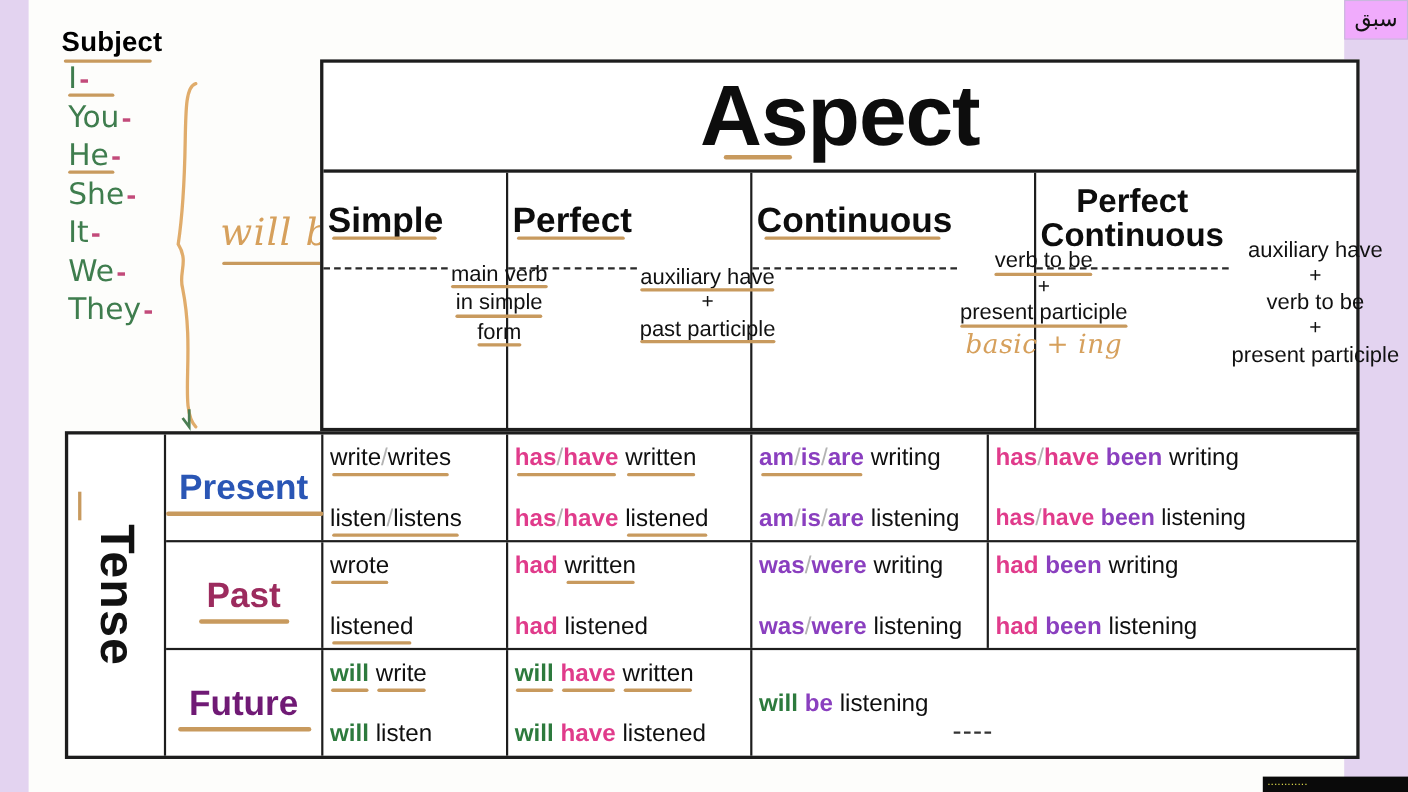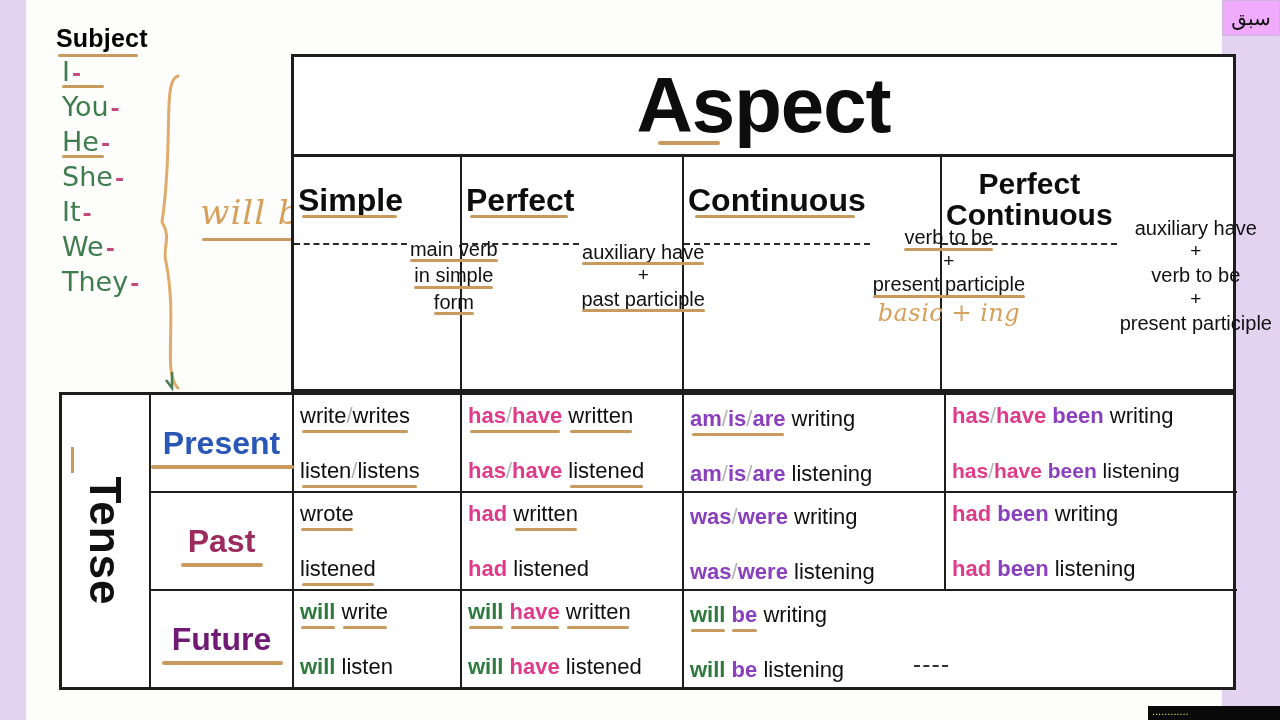--- a/index.html
+++ b/index.html
@@ -334,21 +334,21 @@
     display: flex;
     flex-direction: column;
     justify-content: center;
     padding: 2px 6px;
     position: relative;
     gap: 24px;
   }
   .tcell:last-child { border-right: none; }
   .tcell.w1 { width: 168px; }
   .tcell.w2 { width: 222px; }
-  .tcell.w3 { width: 262px; justify-content: flex-end; }
+  .tcell.w3 { width: 215px; }
   .tcell.w4 { width: 291px; }
 
   .entry {
     font-size: 22px;
     line-height: 1.42;
     color: #111;
     white-space: nowrap;
   }
   .entry.sm { font-size: 21px; }
   .tok { position: relative; display: inline-block; }
@@ -519,21 +519,20 @@
         <div class="tcell w1">
             <div class="entry"><span class="tok green ul">will</span> <span class="tok black ul">write</span></div>
             <div class="entry"><span class="tok green">will</span> <span class="tok black">listen</span></div>
           </div>
         <div class="tcell w2">
             <div class="entry"><span class="tok green ul">will</span> <span class="tok pink ul">have</span> <span class="tok black ul">written</span></div>
             <div class="entry"><span class="tok green">will</span> <span class="tok pink">have</span> <span class="tok black">listened</span></div>
           </div>
         <div class="tcell w3">
           <div class="dash-mark"></div>
-        <div class="entry"><span class="tok green ul">will</span> <span class="tok purple ul">be</span> <span class="tok black">writing</span></div>
             <div class="entry"><span class="tok green">will</span> <span class="tok purple">be</span> <span class="tok black">listening</span></div>
           </div>
       </div>
 
     </div>
   </div>
 
 </div>
 
 <div class="watermark-ar">سبق</div>

